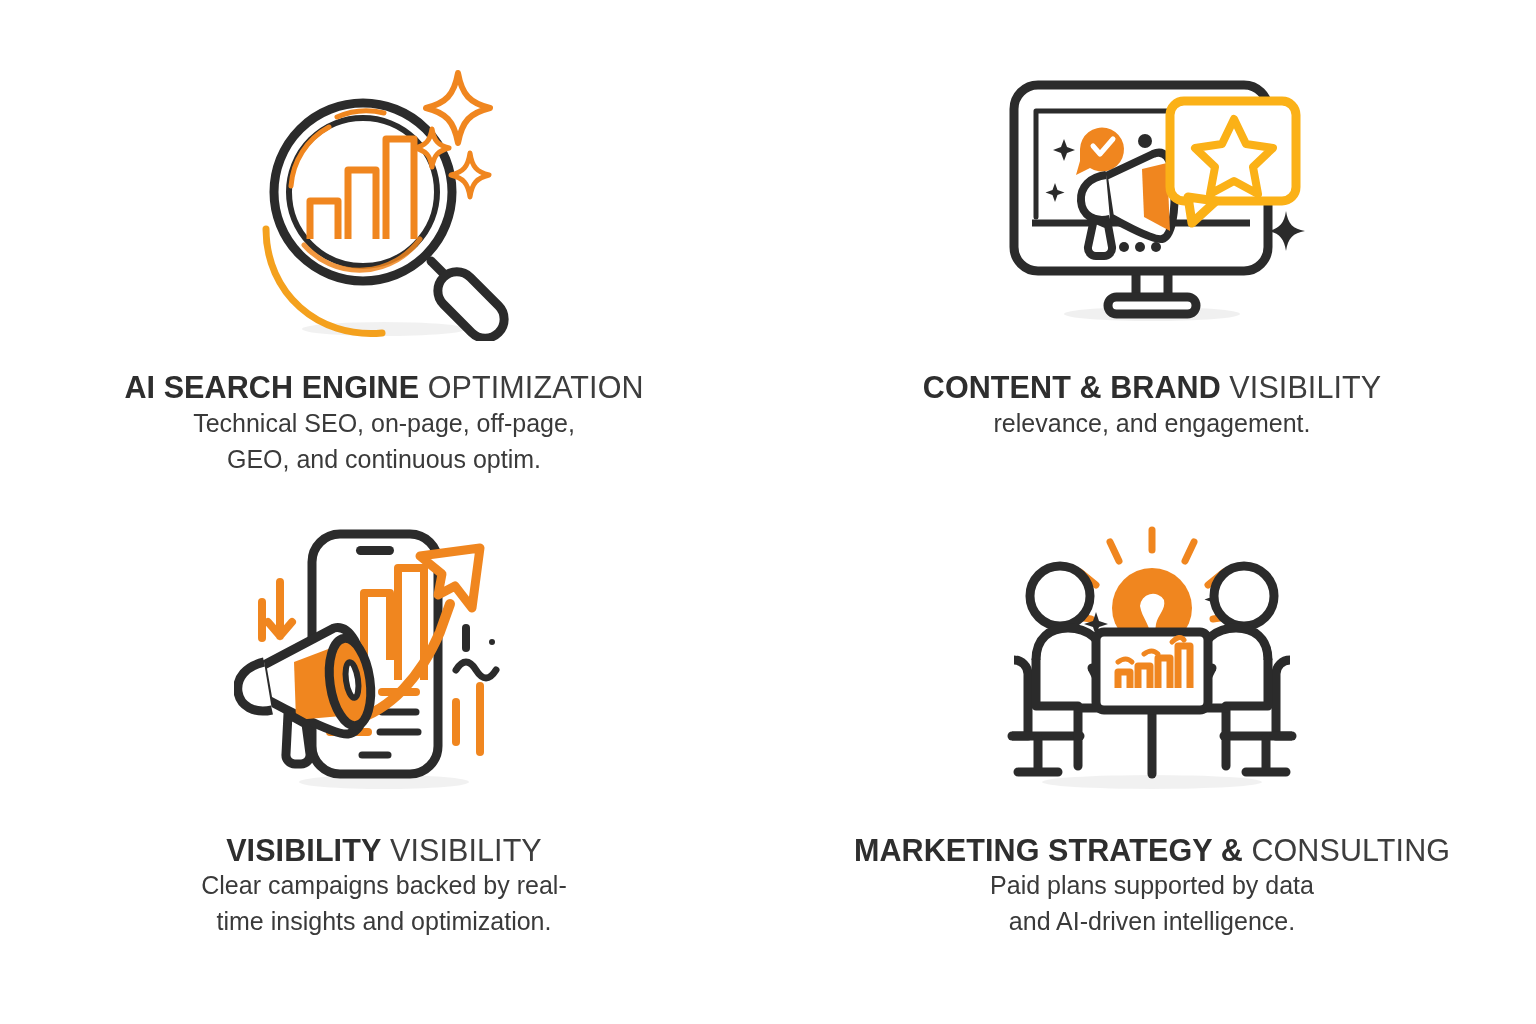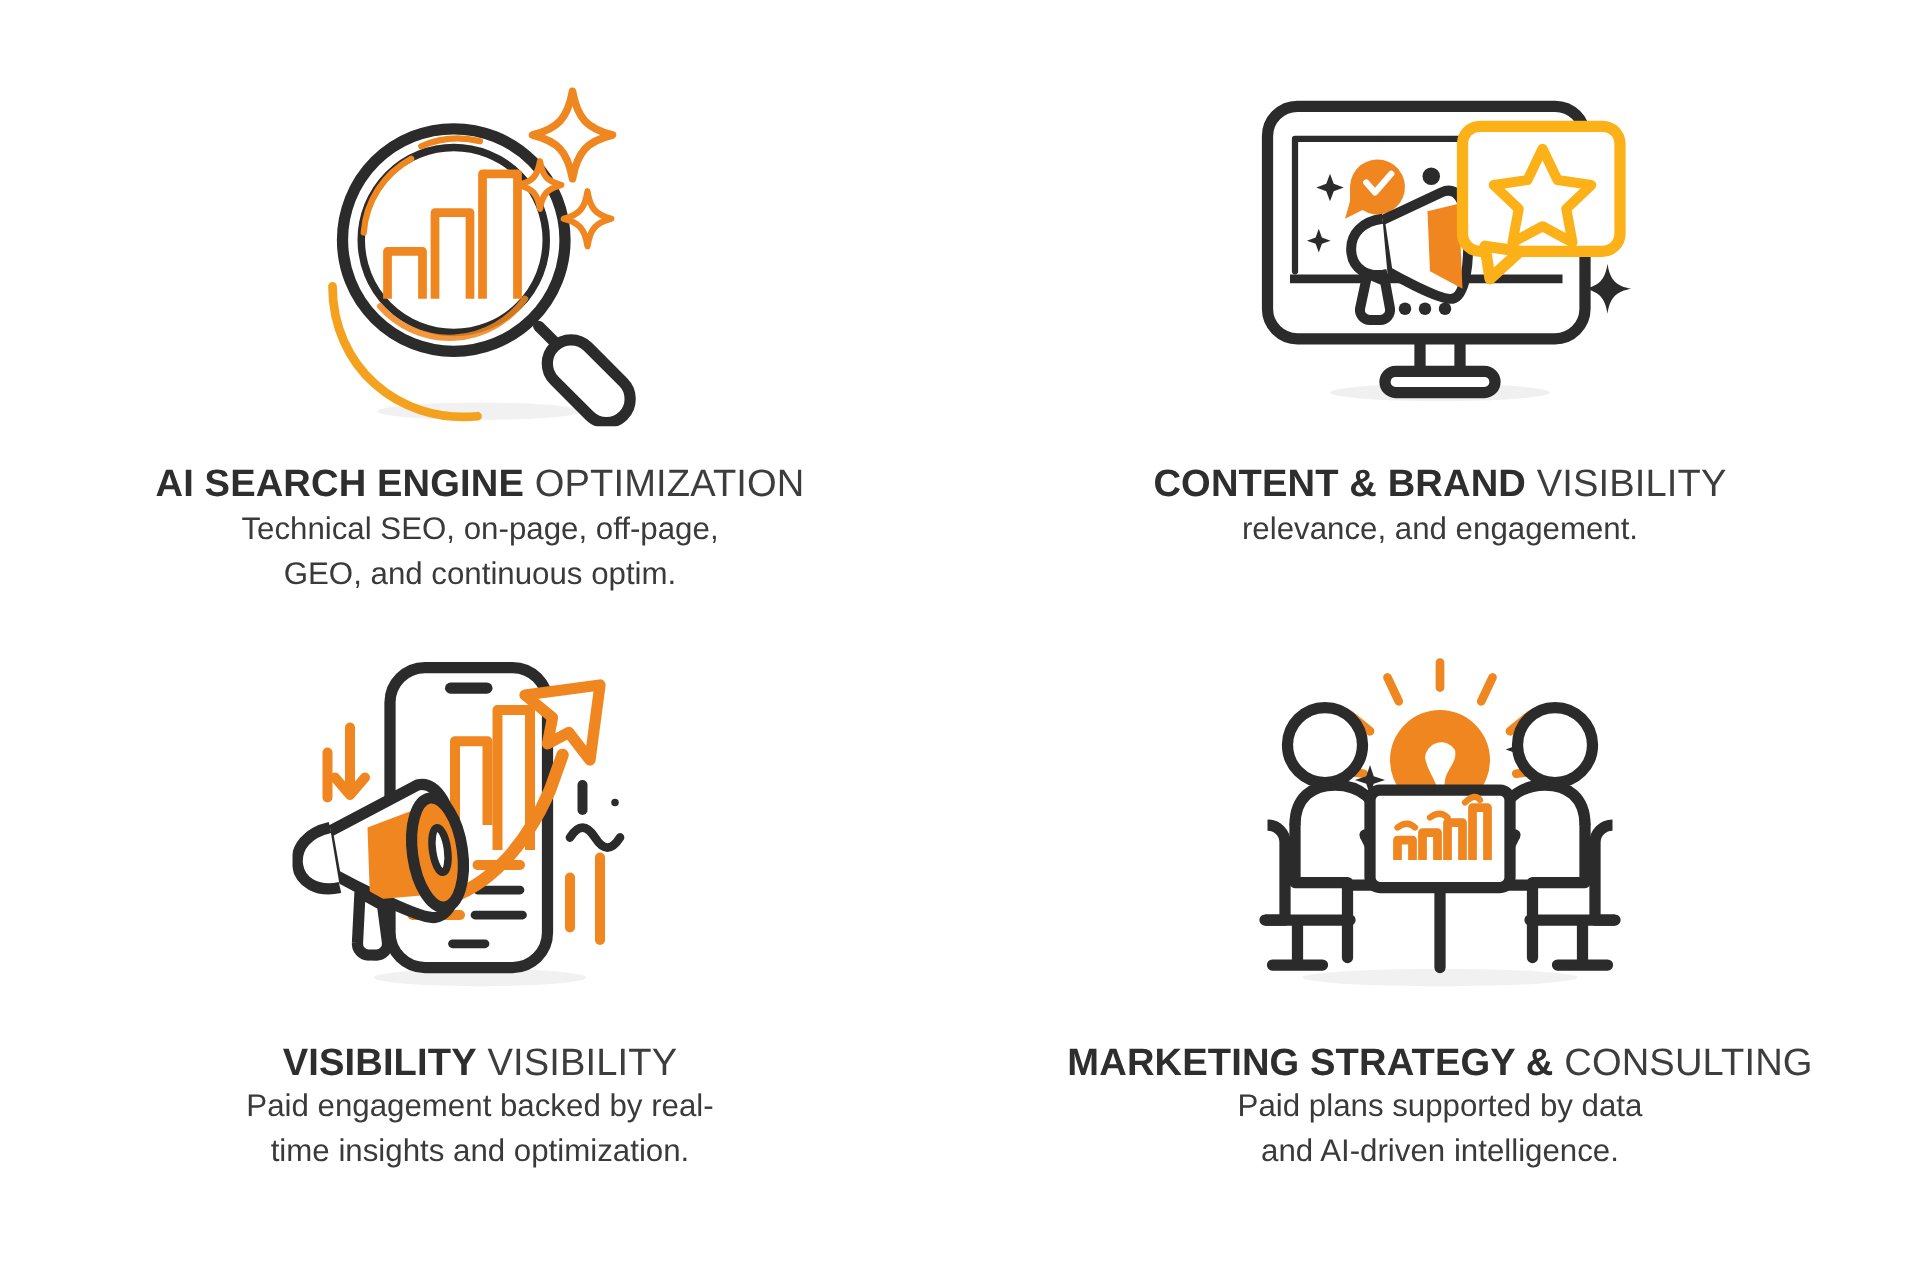--- a/index.html
+++ b/index.html
@@ -201,21 +201,21 @@
         <ellipse cx="118" cy="160" rx="6" ry="18" transform="rotate(-8 118 160)" fill="#ffffff" stroke="#2b2b2b" stroke-width="6"></ellipse>
         <path d="M30 142 C12 146 2 158 4 172 C6 186 20 194 38 190" fill="#ffffff" stroke="#2b2b2b" stroke-width="9" stroke-linejoin="round"></path>
         <path d="M54 194 L52 234 a9 9 0 0 0 9 10 l6 0 a9 9 0 0 0 9 -10 l-4 -30 Z" fill="#ffffff" stroke="#2b2b2b" stroke-width="9" stroke-linejoin="round"></path>
       </svg>
     </div>
     <div class="card-title">
       <span class="bold">VISIBILITY</span>
       <span class="light">VISIBILITY</span>
     </div>
     <div class="card-desc">
-      <span>Paid engagement backed by real-</span>
+      <span>Clear campaigns backed by real-</span>
       <span>time insights and optimization.</span>
     </div>
   </div>
 
   <div class="card card-r2">
     <div class="icon-wrap">
       <svg width="320" height="275" viewBox="0 0 320 275" fill="none">
         <ellipse cx="160" cy="262" rx="110" ry="7" fill="#000000" opacity="0.055"></ellipse>
 
         <g stroke="#F0861F" stroke-width="7" stroke-linecap="round">

